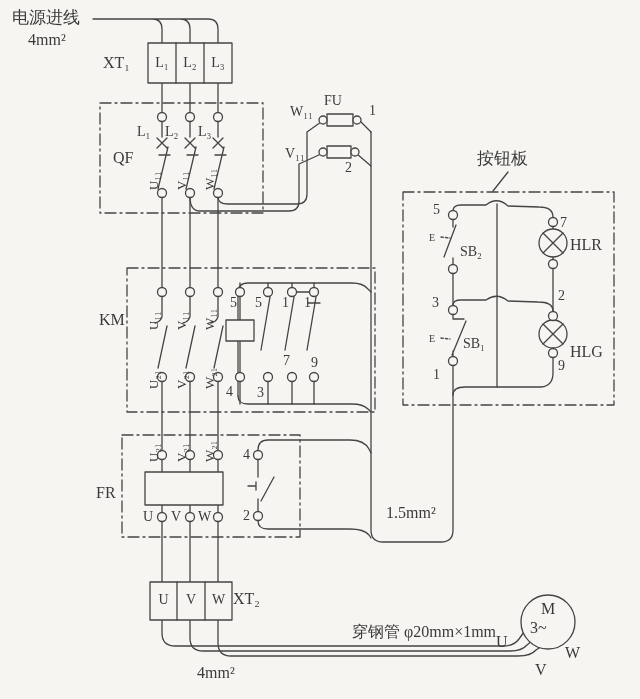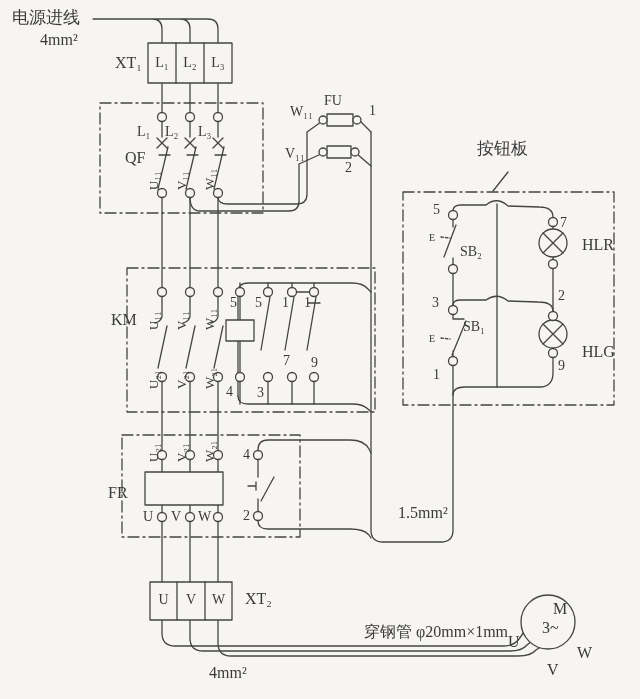--- a/index.html
+++ b/index.html
@@ -6,21 +6,21 @@
   #stage{
     position:relative;width:640px;height:699px;margin:0 auto;
     background:#f6f5f2;overflow:hidden;
     font-family:"Liberation Serif","DejaVu Serif",serif;
   }
   #wires{position:absolute;left:0;top:0;}
   .lbl{
     position:absolute;color:#3a3a3a;font-size:14px;line-height:1;
     white-space:nowrap;letter-spacing:0;font-family:Liberation Serif, serif;
   }
-  .big{font-size:16px;margin-left:12px;}
+  .big{font-size:16px;}
   .cjk{font-size:17px;}
   .num{font-size:14px;}
   .small-e{font-size:10px;}
   .cell{text-align:center;}
   .vlabel{
     position:absolute;color:#3a3a3a;font-size:13px;line-height:1;
     white-space:nowrap;transform:rotate(-90deg);transform-origin:0 0;
   }
   .wm{
     position:absolute;font-family:"DejaVu Sans Mono",monospace;
@@ -225,26 +225,26 @@
   <div class="lbl big" style="left:386px;top:505px">1.5mm²</div>
 
   <div class="lbl big" style="left:233px;top:591px">XT₂</div>
   <div class="lbl cell" style="left:150px;top:593px;width:27px">U</div>
   <div class="lbl cell" style="left:177px;top:593px;width:28px">V</div>
   <div class="lbl cell" style="left:205px;top:593px;width:27px">W</div>
 
   <div class="lbl big" style="left:197px;top:665px">4mm²</div>
   <div class="lbl big" style="left:352px;top:624px">穿钢管 φ20mm×1mm</div>
 
-  <div class="lbl cjk" style="left:477px;top:140px">按钮板</div>
+  <div class="lbl cjk" style="left:477px;top:150px">按钮板</div>
   <div class="lbl num" style="left:433px;top:203px">5</div>
   <div class="lbl" style="left:460px;top:245px">SB₂</div>
   <div class="lbl small-e" style="left:429px;top:233px">E</div>
   <div class="lbl num" style="left:432px;top:296px">3</div>
-  <div class="lbl" style="left:463px;top:320px">SB₁</div>
+  <div class="lbl" style="left:463px;top:337px">SB₁</div>
   <div class="lbl small-e" style="left:429px;top:334px">E</div>
   <div class="lbl num" style="left:433px;top:368px">1</div>
   <div class="lbl num" style="left:560px;top:216px">7</div>
   <div class="lbl big" style="left:570px;top:237px">HLR</div>
   <div class="lbl num" style="left:558px;top:289px">2</div>
   <div class="lbl big" style="left:570px;top:344px">HLG</div>
   <div class="lbl num" style="left:558px;top:359px">9</div>
 
   <div class="lbl big" style="left:541px;top:601px">M</div>
   <div class="lbl big" style="left:530px;top:620px">3~</div>

